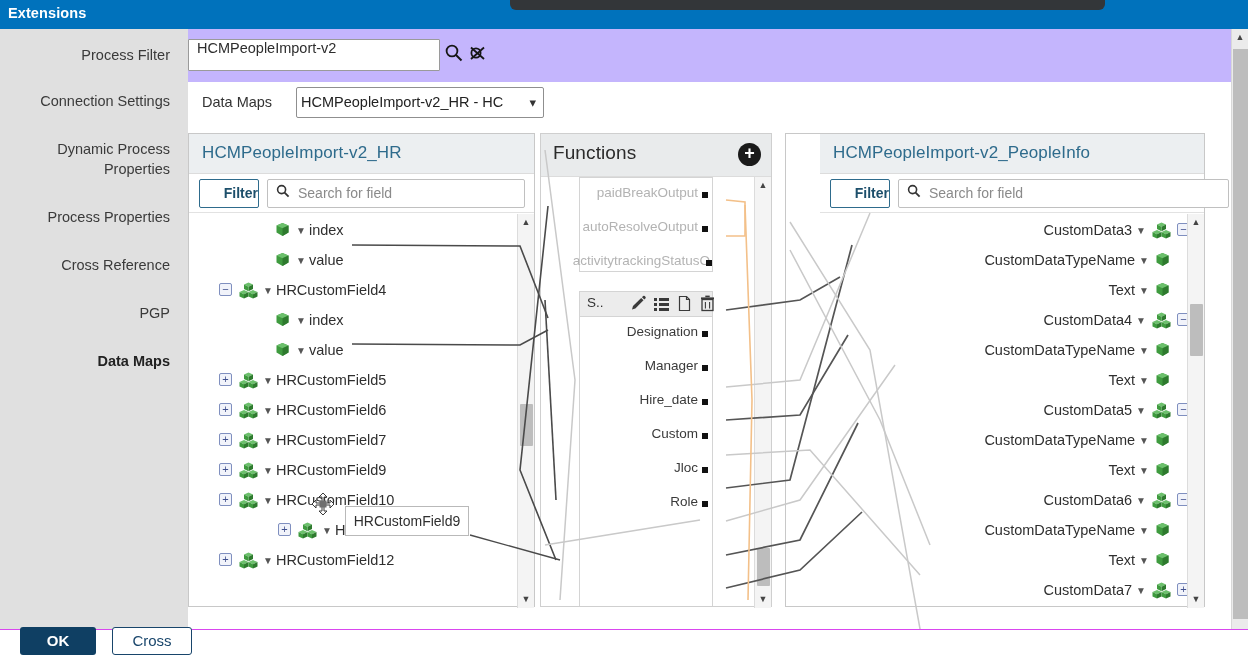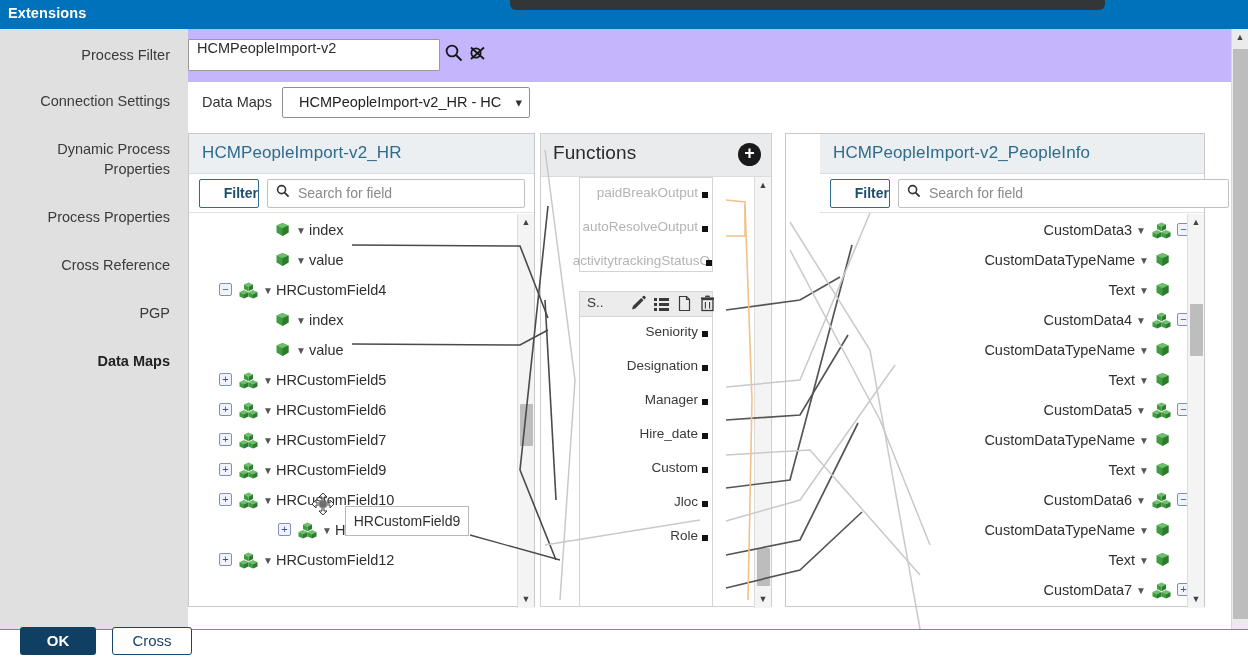--- a/index.html
+++ b/index.html
@@ -61,23 +61,23 @@
   }
 
   #dmrow {
     position:absolute; left:0; top:53px; width:1044px; height:44px;
     background:#fff;
   }
   #dmlabel {
     position:absolute; left:14px; top:12px; font-size:14.5px; color:#333;
   }
   #dmselect {
-    position:absolute; left:94px; top:5px; width:248px; height:31px;
+    position:absolute; left:108px; top:5px; width:248px; height:31px;
     border:1px solid #8f8f8f; border-radius:2px; background:#fff;
-    font-size:14.5px; color:#222; padding:0 26px 0 16px;
+    font-size:14.5px; color:#222; padding:0 26px 0 4px;
     font-family:"Liberation Sans", sans-serif; overflow:hidden;
     white-space:nowrap; line-height:29px;
   }
   #dmselect .chev {
     position:absolute; right:7px; top:0; line-height:29px;
     font-size:13px; color:#333;
   }
 
   
   .panel { position:absolute; top:104px; background:#fff;
@@ -426,24 +426,20 @@
             <svg width="17" height="17" viewBox="0 0 17 17">
                 <rect x="3" y="4.5" width="11" height="11" fill="none" stroke="#3a3a3a" stroke-width="1.3"></rect>
                 <rect x="2" y="2.4" width="13" height="1.8" fill="#3a3a3a"></rect>
                 <rect x="6.3" y="0.6" width="4.4" height="1.6" fill="#3a3a3a"></rect>
                 <line x1="6.4" y1="7" x2="6.4" y2="13.4" stroke="#3a3a3a" stroke-width="1.1"></line>
                 <line x1="10.6" y1="7" x2="10.6" y2="13.4" stroke="#3a3a3a" stroke-width="1.1"></line>
               </svg>
           </span>
         </div>
         <div class="fport" style="height:34px">
-            <span class="pn">Seniority</span>
-            <span class="dot"></span>
-          </div>
-        <div class="fport" style="height:34px">
             <span class="pn">Designation</span>
             <span class="dot"></span>
           </div>
         <div class="fport" style="height:34px">
             <span class="pn">Manager</span>
             <span class="dot"></span>
           </div>
         <div class="fport" style="height:34px">
             <span class="pn">Hire_date</span>
             <span class="dot"></span>

